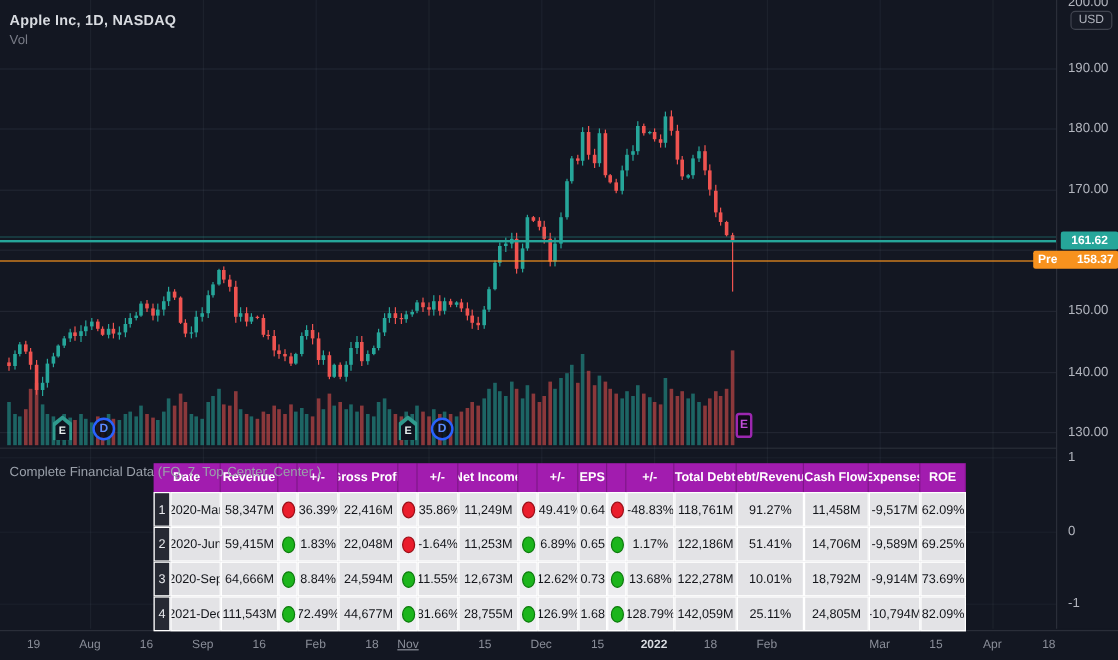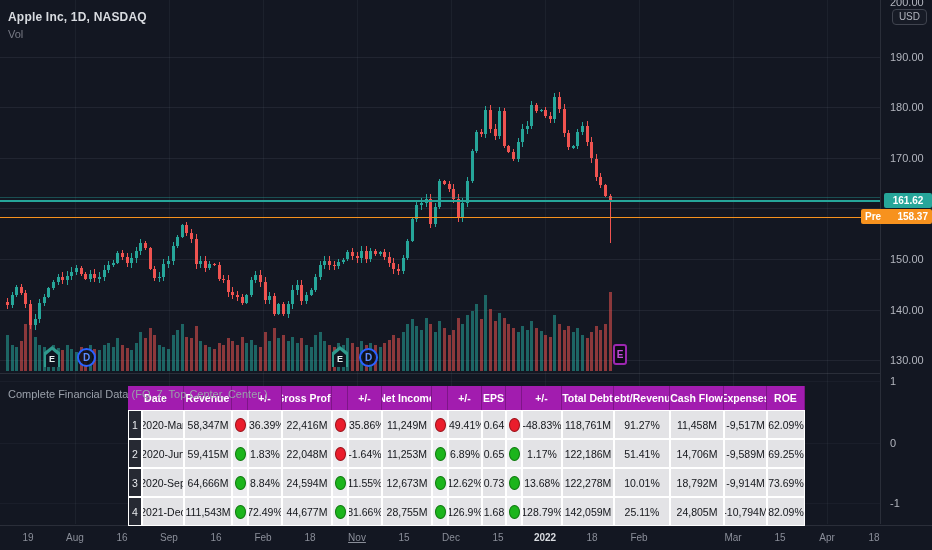--- a/index.html
+++ b/index.html
@@ -490,21 +490,21 @@
     </div>
 
   <div id="time-axis">
       <div class="time-label" style="left: 28px;">19</div>
       <div class="time-label" style="left: 75px;">Aug</div>
       <div class="time-label" style="left: 122px;">16</div>
       <div class="time-label" style="left: 169px;">Sep</div>
       <div class="time-label" style="left: 216px;">16</div>
       <div class="time-label" style="left: 263px;">Feb</div>
       <div class="time-label" style="left: 310px;">18</div>
-      <div class="time-label" style="left: 357px; text-decoration: underline;">Nov</div>
+      <div class="time-label" style="left: 340px; text-decoration: underline;">Nov</div>
       <div class="time-label" style="left: 404px;">15</div>
       <div class="time-label" style="left: 451px;">Dec</div>
       <div class="time-label" style="left: 498px;">15</div>
       <div class="time-label major" style="left: 545px;">2022</div>
       <div class="time-label" style="left: 592px;">18</div>
       <div class="time-label" style="left: 639px;">Feb</div>
       <div class="time-label" style="left: 733px;">Mar</div>
       <div class="time-label" style="left: 780px;">15</div>
       <div class="time-label" style="left: 827px;">Apr</div>
       <div class="time-label" style="left: 874px;">18</div>

